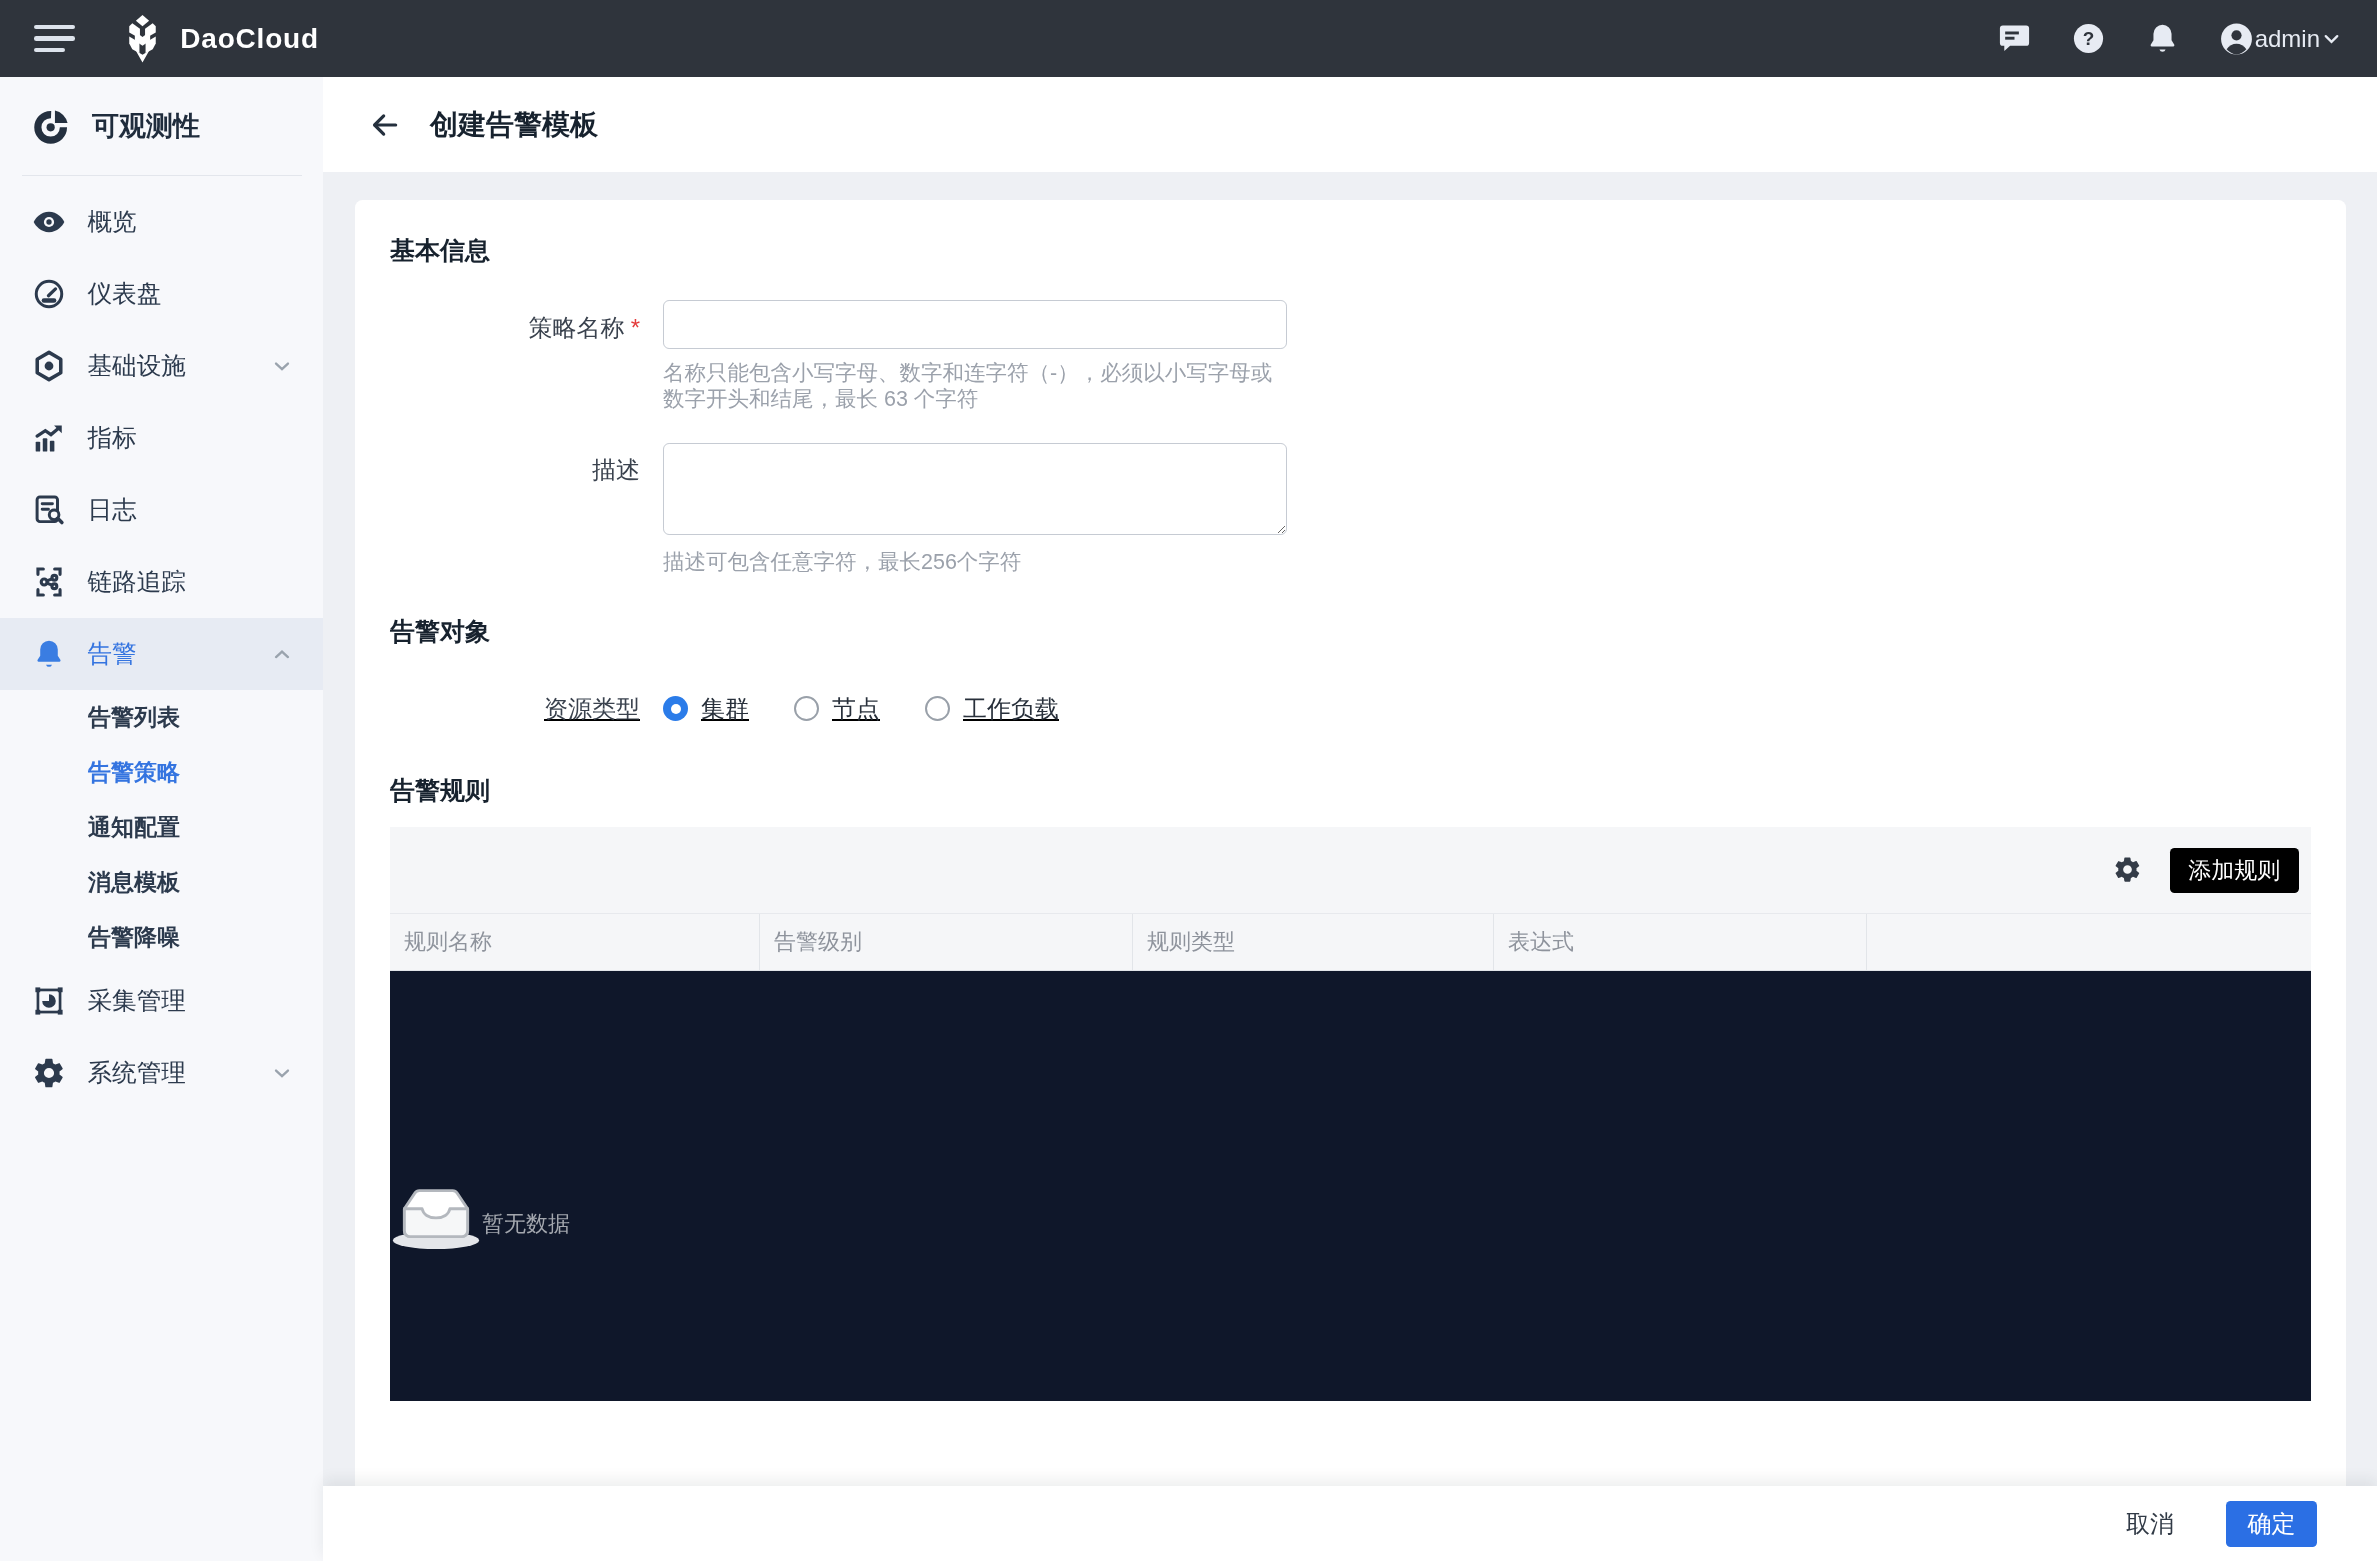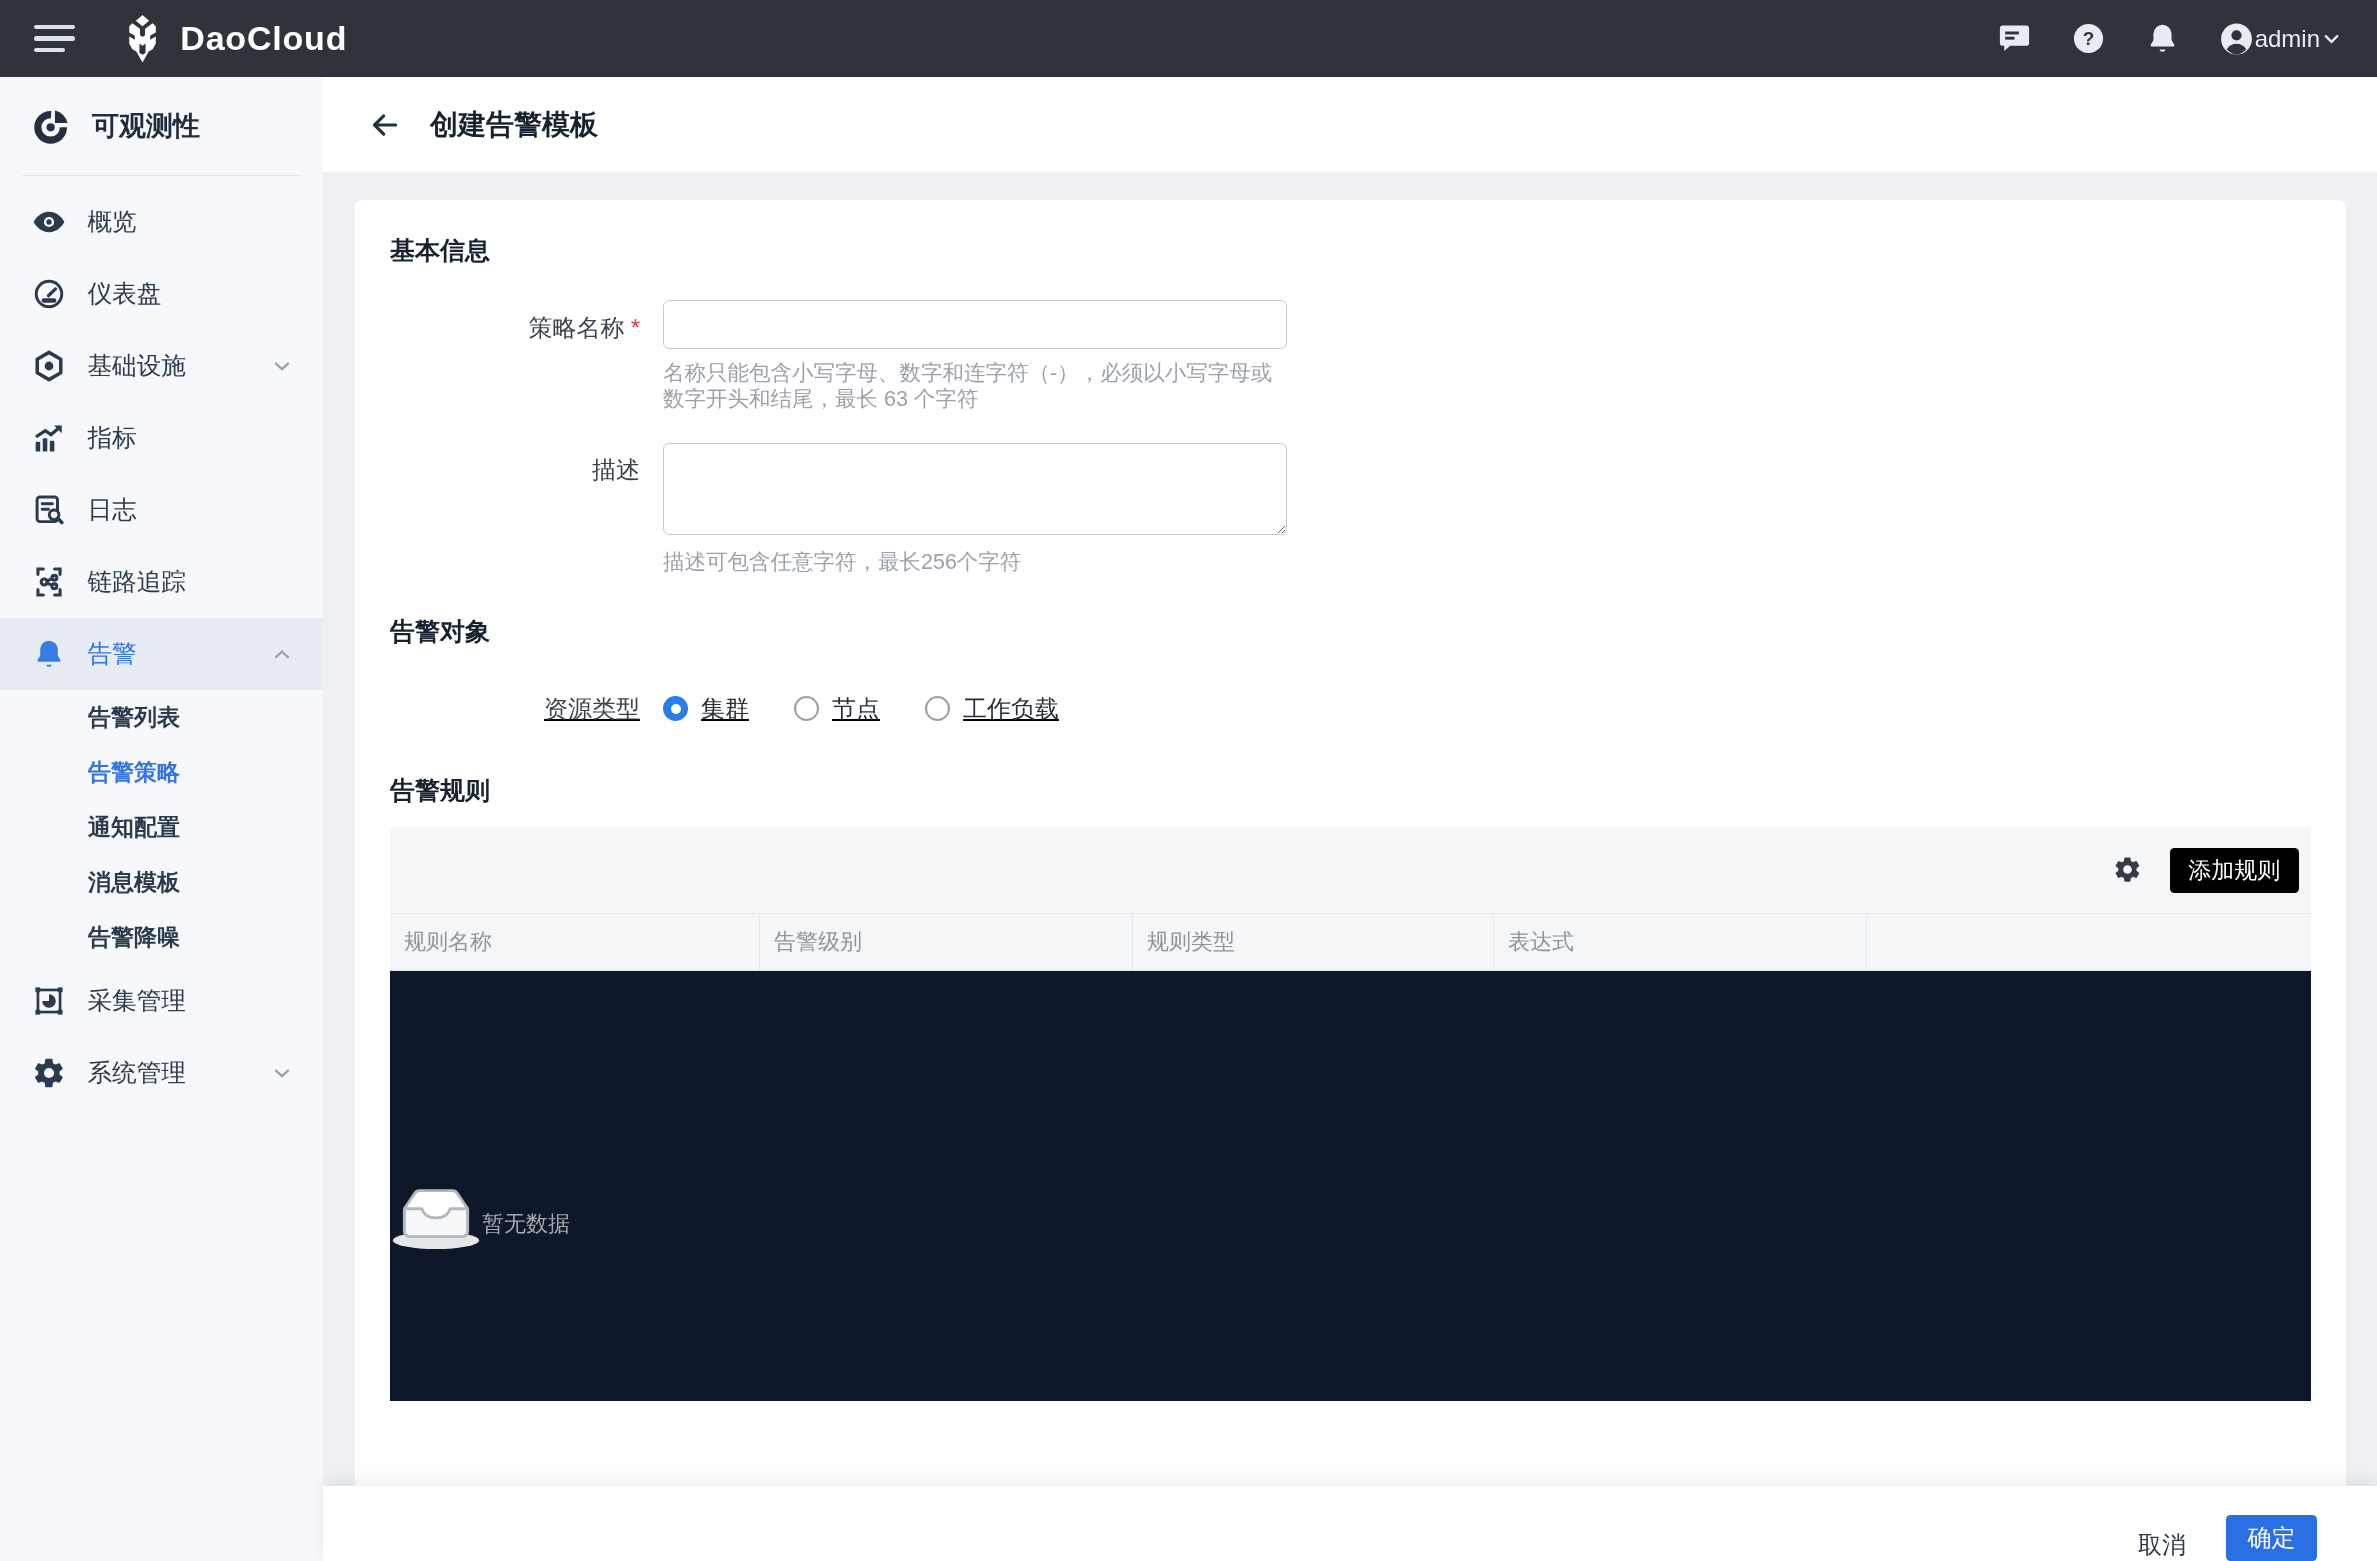--- a/index.html
+++ b/index.html
@@ -9,21 +9,21 @@
   
   .topbar { position:absolute; left:0; top:0; width:2377px; height:77px;
     background:#2f343c; display:flex; align-items:center; padding:0 34px; z-index:30; }
   .hamburger { width:43px; height:34px; display:flex; flex-direction:column;
     justify-content:center; gap:7px; cursor:pointer; }
   .hamburger span { display:block; height:4.6px; border-radius:2.3px; background:#dde3ec; }
   .hamburger span:nth-child(1){ width:41px; } .hamburger span:nth-child(2){ width:41px; }
   .hamburger span:nth-child(3){ width:31px; }
   .brand { display:flex; align-items:center; gap:12.3px; margin-left:40px; }
   .brand svg { width:51px; height:51px; }
-  .brand-name { color:#ffffff; font-size:34px; font-weight:bold; letter-spacing:0.8px; }
+  .brand-name { color:#ffffff; font-size:28px; font-weight:bold; letter-spacing:0.8px; }
   .topbar-right { margin-left:auto; display:flex; align-items:center; gap:37px; }
   .tb-icon { width:37px; height:37px; display:flex; align-items:center; justify-content:center; cursor:pointer; }
   .tb-icon svg { width:35px; height:35px; }
   .user-chip { display:flex; align-items:center; gap:0; cursor:pointer; }
   .user-chip .tb-icon svg { width:40px; height:40px; }
   .user-name { color:#e7ebf3; font-size:24px; }
   .chev-sm { width:23px; height:23px; }
 
   
   .sidebar { position:absolute; left:0; top:77px; width:323px; bottom:0;
@@ -93,22 +93,22 @@
     color:#8e939c; font-size:22px; }
   .th { display:flex; align-items:center; padding-left:14px; height:100%; }
   .th + .th { border-left:0.8px solid #e2e5e9; }
 
   .tbody-empty { height:430px; display:flex; flex-direction:row; align-items:center;
     padding-top:61px; background:#0f172a; }
   .empty-icon svg { width:92px; height:77px; }
   .empty-text { margin-top:14px; font-size:22px; color:#a3a7ae; }
 
   .footer { position:absolute; left:0; right:0; bottom:0; height:75px; background:#ffffff;
-    box-shadow:0 -6.1px 14px rgba(31,35,41,0.08); display:flex; align-items:flex-end;
-    justify-content:flex-end; padding-right:60px; gap:40px; z-index:20; }
+    box-shadow:0 -6.1px 14px rgba(31,35,41,0.08); display:flex; align-items:center;
+    justify-content:flex-end; padding-right:60px; gap:52px; z-index:20; }
   .cancel-btn { background:none; border:none; font-size:24px; color:#313a46; cursor:pointer;
     font-family:"Liberation Sans","DejaVu Sans",sans-serif; }
   .confirm-btn { width:91px; height:46px; background:#2b6fe4; border:none; border-radius:4.6px;
     color:#fff; font-size:24px; cursor:pointer; display:flex; align-items:center; justify-content:center;
     font-family:"Liberation Sans","DejaVu Sans",sans-serif; }
 </style>
 </head>
 <body>
 
 <div class="topbar">

